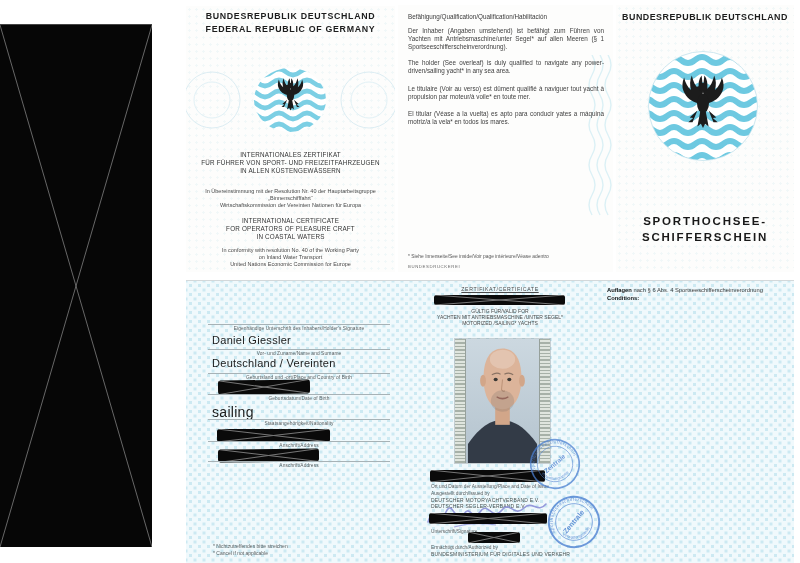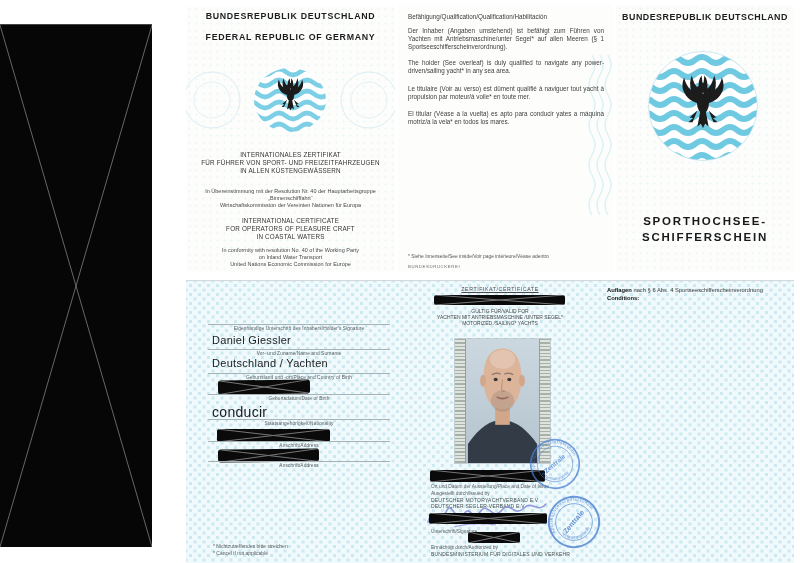--- a/index.html
+++ b/index.html
@@ -76,21 +76,21 @@
   <div class="big-redact">
     <svg class="xsvg" viewBox="0 0 100 100" preserveAspectRatio="none">
       <line x1="0" y1="0" x2="100" y2="100" stroke="#8f8f8f" stroke-width="1" vector-effect="non-scaling-stroke" opacity="0.7"></line>
       <line x1="100" y1="0" x2="0" y2="100" stroke="#8f8f8f" stroke-width="1" vector-effect="non-scaling-stroke" opacity="0.7"></line>
     </svg>
   </div>
 
   <div class="panel tex" style="left:186px;top:6px;width:209px;height:266px;"></div>
 
   <div class="cl-head" style="top:11px;">BUNDESREPUBLIK DEUTSCHLAND</div>
-  <div class="cl-head" style="top:32px;">FEDERAL REPUBLIC OF GERMANY</div>
+  <div class="cl-head" style="top:24px;">FEDERAL REPUBLIC OF GERMANY</div>
 
   <svg class="abs" style="left:186px;top:56px;width:209px;height:88px;" viewBox="0 0 209 88">
     <circle cx="26" cy="44" r="28" fill="none" stroke="#dcedf3" stroke-width="1"></circle>
     <circle cx="26" cy="44" r="18" fill="none" stroke="#e2f1f6" stroke-width="1"></circle>
     <circle cx="183" cy="44" r="28" fill="none" stroke="#dcedf3" stroke-width="1"></circle>
     <circle cx="183" cy="44" r="18" fill="none" stroke="#e2f1f6" stroke-width="1"></circle>
     <clipPath id="lensClip">
         <ellipse cx="104" cy="44" rx="36" ry="32"></ellipse>
       </clipPath>
     <g clip-path="url(#lensClip)">
@@ -177,34 +177,34 @@
 
   <div class="panel guil" style="left:186px;top:280px;width:608px;height:283px;"></div>
 
   <div class="fline" style="left:208px;top:324px;width:182px;"></div>
   <div class="lab labc" style="left:208px;top:326px;width:182px;">Eigenhändige Unterschrift des Inhabers/Holder's Signature</div>
 
   <div class="val" style="left:212px;top:334px;">Daniel Giessler</div>
   <div class="fline" style="left:208px;top:349px;width:182px;"></div>
   <div class="lab labc" style="left:208px;top:351px;width:182px;">Vor- und Zuname/Name and Surname</div>
 
-  <div class="val" style="left:212px;top:357px;">Deutschland / Yachten</div>
+  <div class="val" style="left:212px;top:357px;">Deutschland / Vereinten</div>
   <div class="fline" style="left:208px;top:373px;width:182px;"></div>
   <div class="lab labc" style="left:208px;top:375px;width:182px;">Geburtsland und -ort/Place and Country of Birth</div>
 
   <div class="redact" style="left:218px;top:380px;width:92px;height:14px;transform:rotate(-0.8deg);">
     <svg class="xsvg" viewBox="0 0 100 100" preserveAspectRatio="none">
         <line x1="0" y1="0" x2="100" y2="100" stroke="#777" stroke-width="1" vector-effect="non-scaling-stroke"></line>
         <line x1="100" y1="0" x2="0" y2="100" stroke="#777" stroke-width="1" vector-effect="non-scaling-stroke"></line>
       </svg>
   </div>
   <div class="fline" style="left:208px;top:394px;width:182px;"></div>
   <div class="lab labc" style="left:208px;top:396px;width:182px;">Geburtsdatum/Date of Birth</div>
 
-  <div class="val" style="left:212px;top:404px;font-size:14px;">conducir</div>
+  <div class="val" style="left:212px;top:404px;font-size:14px;">sailing</div>
   <div class="fline" style="left:208px;top:419px;width:182px;"></div>
   <div class="lab labc" style="left:208px;top:421px;width:182px;">Staatsangehörigkeit/Nationality</div>
 
   <div class="redact" style="left:217px;top:429px;width:113px;height:13px;">
     <svg class="xsvg" viewBox="0 0 100 100" preserveAspectRatio="none">
         <line x1="0" y1="0" x2="100" y2="100" stroke="#777" stroke-width="1" vector-effect="non-scaling-stroke"></line>
         <line x1="100" y1="0" x2="0" y2="100" stroke="#777" stroke-width="1" vector-effect="non-scaling-stroke"></line>
       </svg>
   </div>
   <div class="fline" style="left:208px;top:441px;width:182px;"></div>

